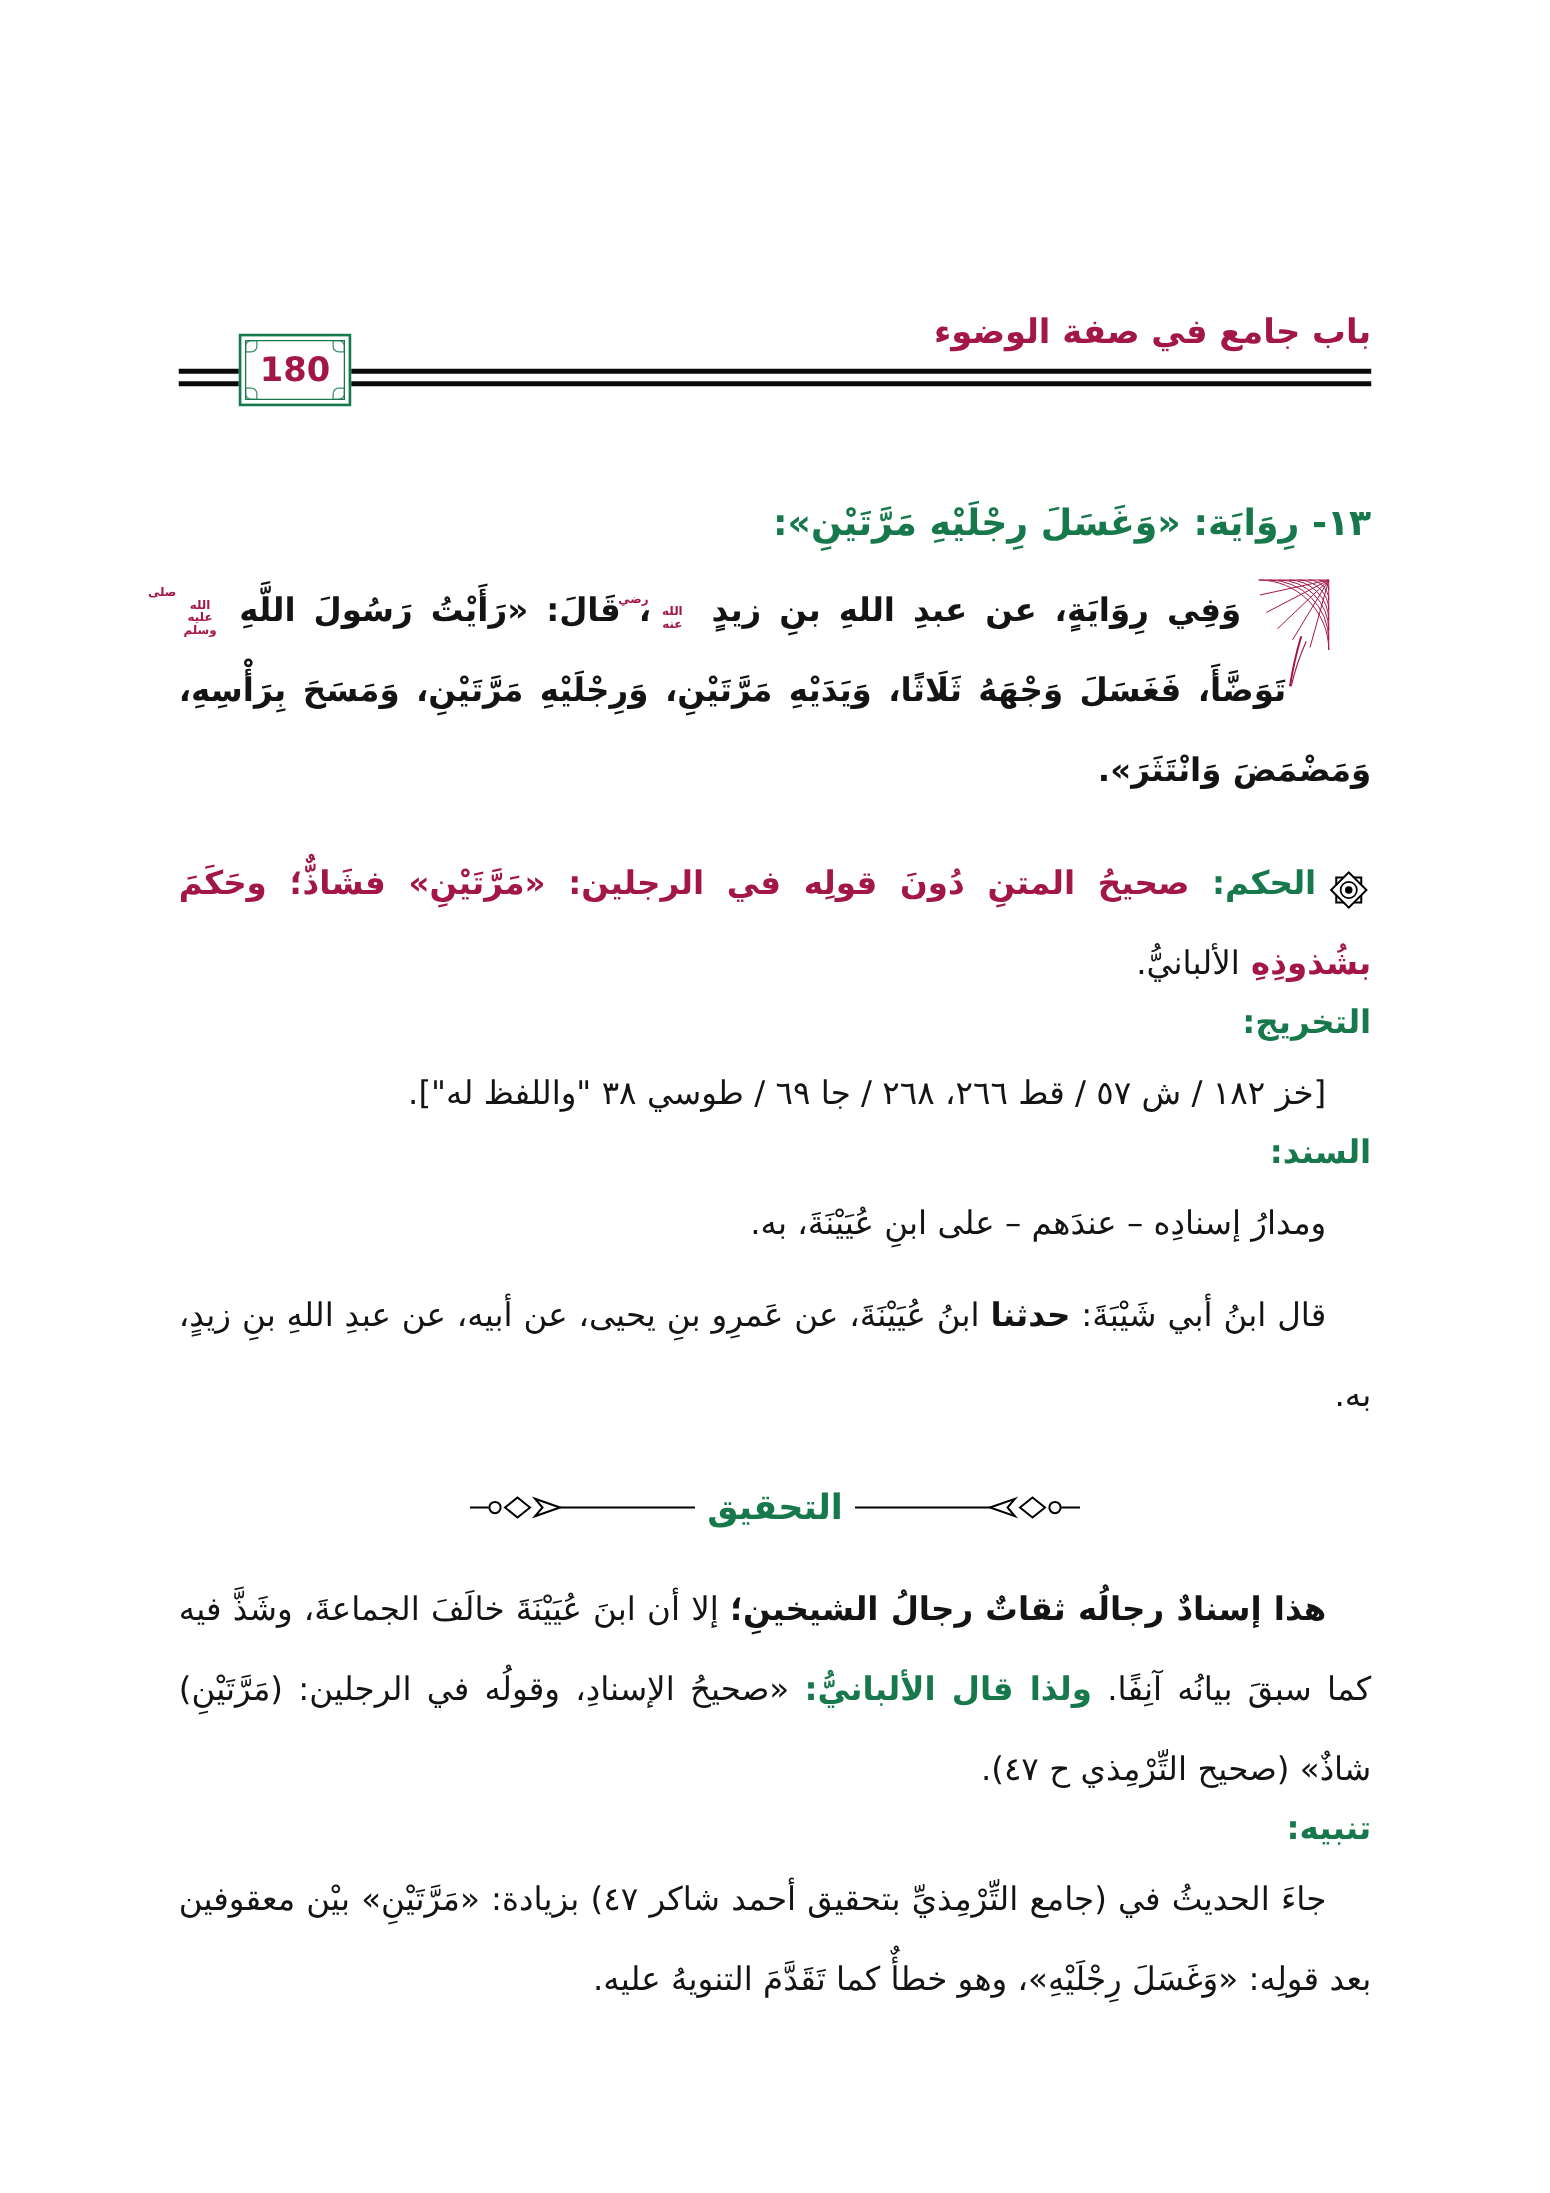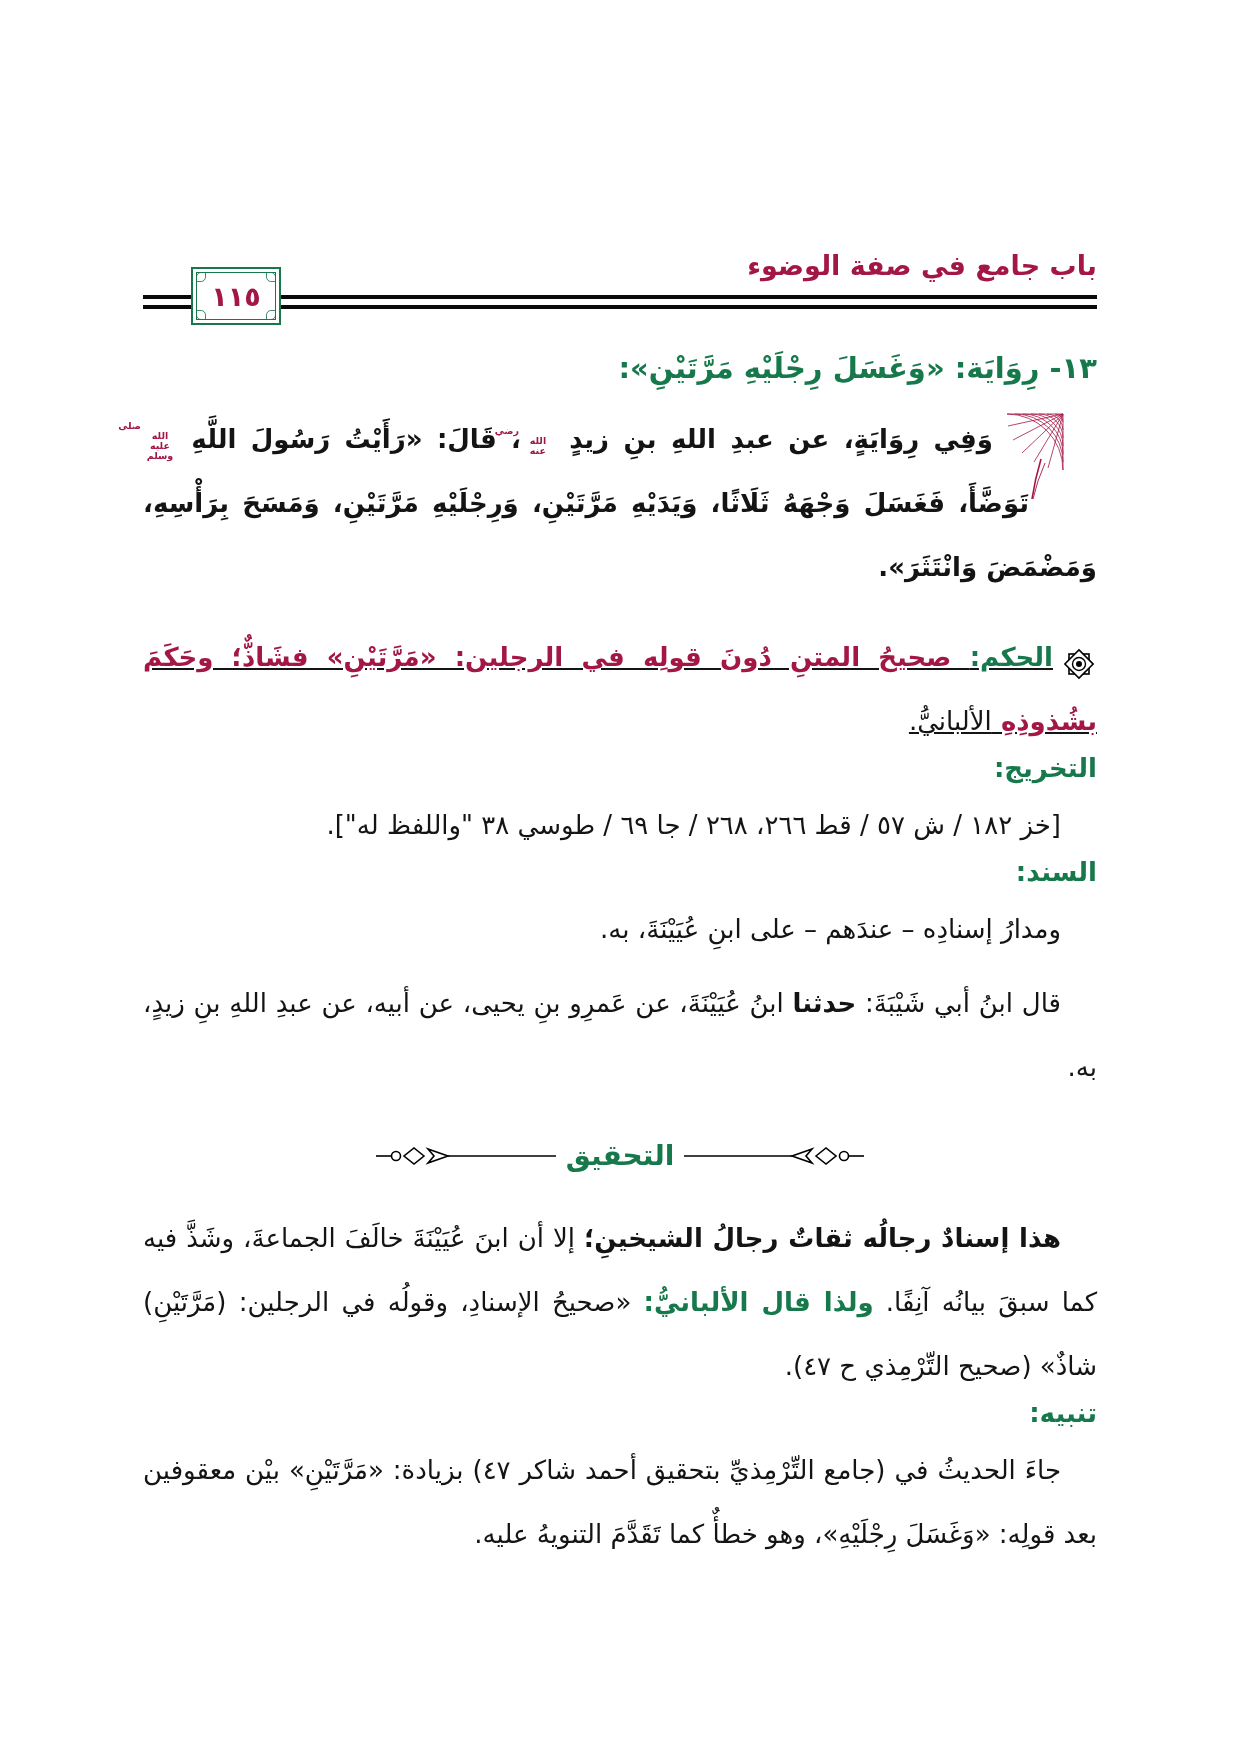--- a/index.html
+++ b/index.html
@@ -55,21 +55,21 @@
   .corner.tl{top:3px;left:3px;}
   .corner.tr{top:3px;right:3px;transform:scaleX(-1);}
   .corner.bl{bottom:3px;left:3px;transform:scaleY(-1);}
   .corner.br{bottom:3px;right:3px;transform:scale(-1);}
   .page-num{
     color:var(--maroon);
     font-size:27px;font-weight:bold;
   }
   
   .num-heading{
-    margin-top:40px;
+    margin-top:90px;
     color:var(--green);
     font-size:29px;font-weight:bold;
     text-align:right;
   }
   .green-label{
     color:var(--green);
     font-size:26px;font-weight:bold;
     text-align:right;
   }
   
@@ -131,21 +131,21 @@
     <header class="header">
       <div class="chapter-title">باب جامع في صفة الوضوء</div>
       <div class="rule-wrap">
         <div class="rule rule-top"></div>
         <div class="rule rule-bottom"></div>
         <div class="page-num-box">
           <span class="corner tl"></span>
           <span class="corner tr"></span>
           <span class="corner bl"></span>
           <span class="corner br"></span>
-          <span class="page-num">١١٥</span>
+          <span class="page-num">180</span>
         </div>
       </div>
     </header>
 
     <h2 class="num-heading">١٣- رِوَايَة: «وَغَسَلَ رِجْلَيْهِ مَرَّتَيْنِ»:</h2>
 
     <p class="body hadith">
       <span class="fan">
         <svg viewBox="0 0 60 88" width="64" height="88">
           <g stroke="#A31744" stroke-width="0.8" fill="none">
@@ -163,21 +163,21 @@
             <path d="M18 1 A40 40 0 0 1 58 41"></path>
             <path d="M10 1 A48 48 0 0 1 58 49"></path>
             <path d="M2 1 A56 56 0 0 1 58 57"></path>
             <path d="M36 46 Q30 66 27 86" stroke-width="1.6"></path>
             <path d="M40 50 Q32 68 28 86" stroke-width="0.9"></path>
           </g>
         </svg>
       </span><span>وَفِي رِوَايَةٍ، عن عبدِ اللهِ بنِ زيدٍ </span><span class="sym">رضي الله عنه</span><span>، قَالَ: «رَأَيْتُ رَسُولَ اللَّهِ </span><span class="sym">صلى الله عليه وسلم</span><span> تَوَضَّأَ، فَغَسَلَ وَجْهَهُ ثَلَاثًا، وَيَدَيْهِ مَرَّتَيْنِ، وَرِجْلَيْهِ مَرَّتَيْنِ، وَمَسَحَ بِرَأْسِهِ، وَمَضْمَضَ وَانْتَثَرَ».</span>
     </p>
 
-    <p class="body" style="text-indent:0;margin-top:26px;text-decoration:underline;">
+    <p class="body" style="text-indent:0;margin-top:26px;">
       <span class="star">
         <svg viewBox="0 0 36 36" width="36" height="36">
           <rect x="8" y="8" width="20" height="20" fill="#fff" stroke="#000" stroke-width="1.6"></rect>
           <rect x="8" y="8" width="20" height="20" fill="#fff" stroke="#000" stroke-width="1.6" transform="rotate(45 18 18)"></rect>
           <circle cx="18" cy="18" r="6.5" fill="#fff" stroke="#000" stroke-width="1.4"></circle>
           <circle cx="18" cy="18" r="3" fill="#000"></circle>
         </svg>
       </span><span class="hukm-label">الحكم:</span><span class="red"> صحيحُ المتنِ دُونَ قولِه في الرجلين: «مَرَّتَيْنِ» فشَاذٌّ؛ وحَكَمَ بشُذوذِهِ </span><span>الألبانيُّ.</span>
     </p>
 

